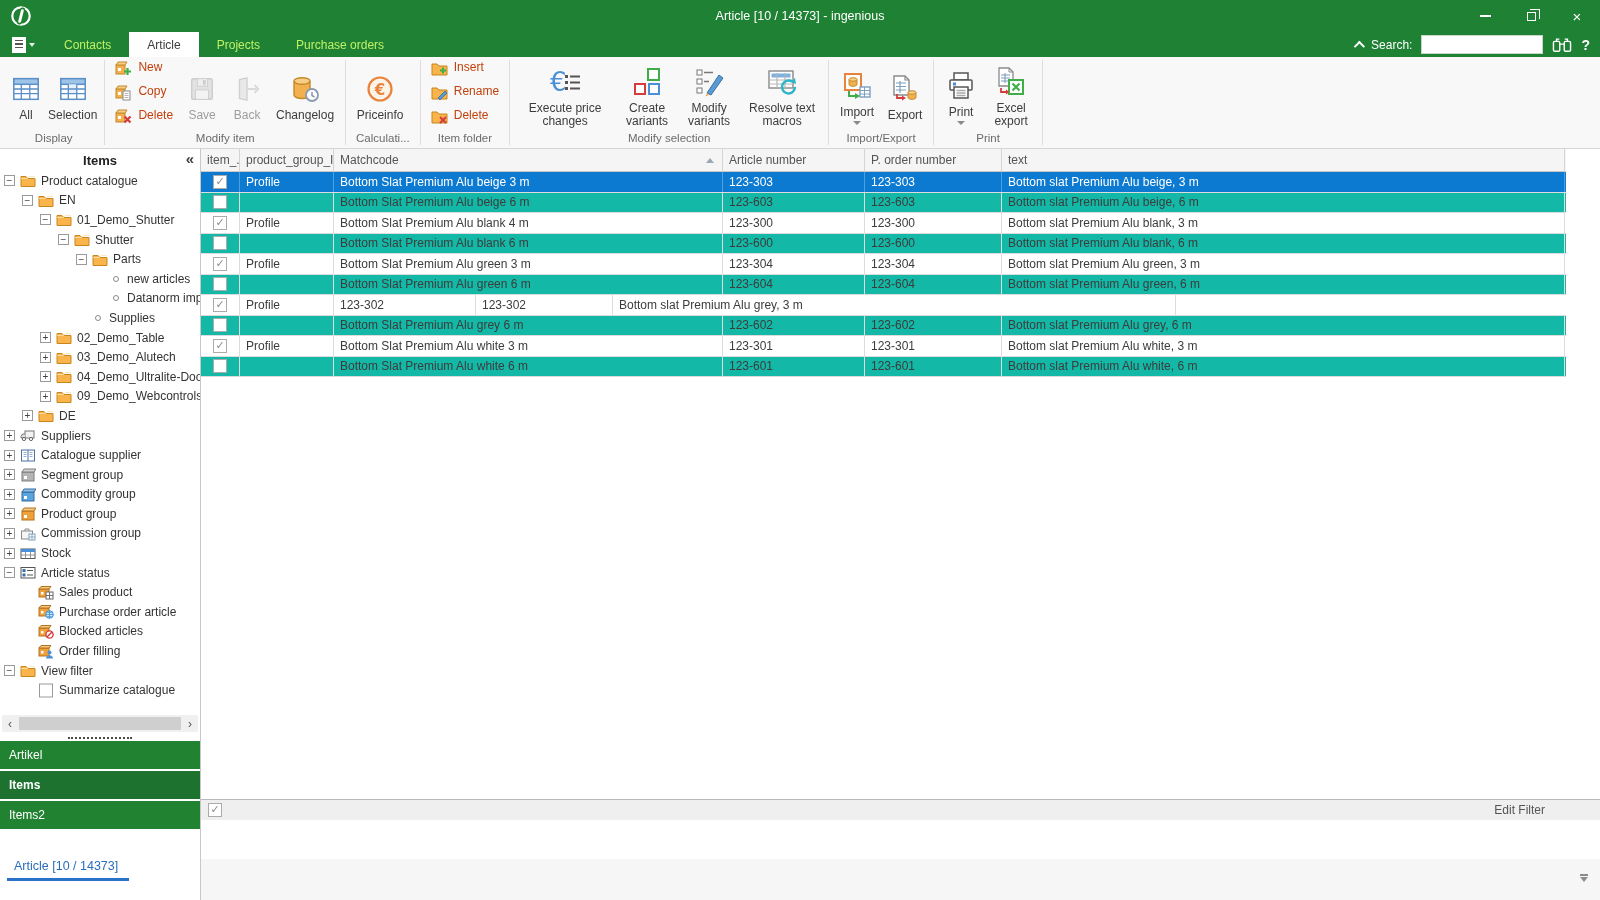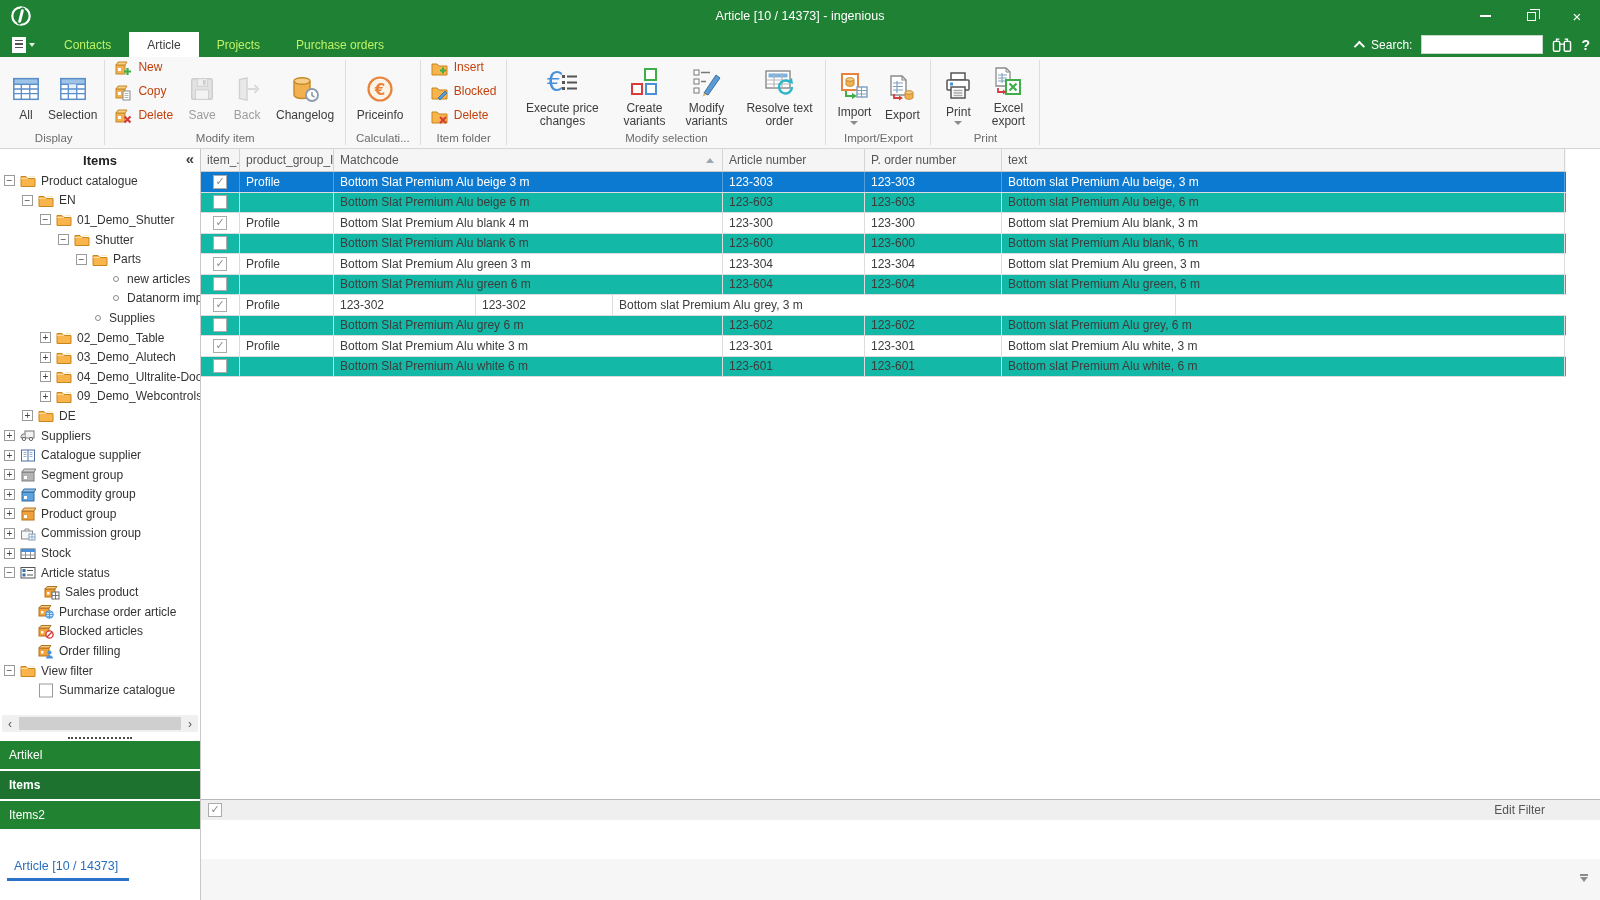--- a/index.html
+++ b/index.html
@@ -260,21 +260,21 @@
               <path d="M1 4h5l2 2h8v9H1z" fill="#f9b44c" stroke="#c8861d"></path>
               <path d="M12 7.5v6 M9 10.5h6" stroke="#3fae49" stroke-width="2"></path>
             </svg>
           <span>Insert</span>
         </div>
         <div class="rb-small">
           <svg width="17" height="17" viewBox="0 0 17 17">
               <path d="M1 4h5l2 2h8v9H1z" fill="#f9b44c" stroke="#c8861d"></path>
               <path d="M7 14L14 7l2 2-7 7z" fill="#5b9bd5" stroke="#3a6fa0" stroke-width=".8"></path>
             </svg>
-          <span>Blocked</span>
+          <span>Rename</span>
         </div>
         <div class="rb-small">
           <svg width="17" height="17" viewBox="0 0 17 17">
               <path d="M1 4h5l2 2h8v9H1z" fill="#f9b44c" stroke="#c8861d"></path>
               <path d="M9 9l6 6 M15 9l-6 6" stroke="#d63c3c" stroke-width="2"></path>
             </svg>
           <span>Delete</span>
         </div>
       </div>
     </div>
@@ -322,21 +322,21 @@
       <div class="rb-big" style="width:84px">
         <span class="rb-ico">
             <svg width="32" height="32" viewBox="0 0 32 32">
               <rect x="3" y="5" width="24" height="17" fill="#fff" stroke="#888" stroke-width="1.4"></rect>
               <rect x="5.5" y="7.5" width="19" height="4" fill="#7fb2e0"></rect>
               <path d="M3 14h24 M3 18h24 M11 7v15 M19 7v15" stroke="#b5b5b5" stroke-width="1.2"></path>
               <path d="M29 21a6.5 6.5 0 1 1-3-5.5" fill="none" stroke="#2ab5c8" stroke-width="2.4"></path>
               <polygon points="29,12 30,18 24.5,16" fill="#2ab5c8"></polygon>
             </svg>
           </span>
-        <span class="rb-lbl">Resolve text order</span>
+        <span class="rb-lbl">Resolve text macros</span>
       </div>
     </div>
     <div class="rgroup-caption">Modify selection</div>
   </div>
   <div class="rsep"></div>
 
   <div class="rgroup">
     <div class="rgroup-body">
       <div class="rb-big" style="width:48px">
         <span class="rb-ico">
@@ -612,21 +612,21 @@
         <span class="ticon">
           <svg width="16" height="15" viewBox="0 0 16 15">
             <rect x="1" y="2.5" width="14" height="10.5" fill="#fff" stroke="#555"></rect>
             <rect x="2.5" y="4" width="3" height="3" fill="#3a6fa5"></rect>
             <rect x="2.5" y="8.5" width="3" height="3" fill="#3a6fa5"></rect>
             <path d="M7 5.5h6 M7 10h6" stroke="#555" stroke-width="1.1"></path>
           </svg>
         </span>
         <span class="tlabel">Article status</span>
       </div>
-      <div class="tree-row" style="padding-left: 28px;">
+      <div class="tree-row" style="padding-left: 22px;">
         <span class="exp-spacer"></span>
         <span class="ticon">
           <svg width="16" height="15" viewBox="0 0 16 15">
             <rect x="1" y="4" width="10" height="8" fill="#f0a13c" stroke="#b4731f"></rect>
             <polygon points="1,4 3,1.5 13,1.5 11,4" fill="#f7c880" stroke="#b4731f"></polygon>
             <rect x="3" y="7" width="2.5" height="2.5" fill="#fff"></rect>
             <rect x="8" y="7" width="7" height="7" fill="#fff" stroke="#666"></rect>
             <path d="M8 10.5h7 M11.5 7v7" stroke="#666" stroke-width=".9"></path>
           </svg>
         </span>

